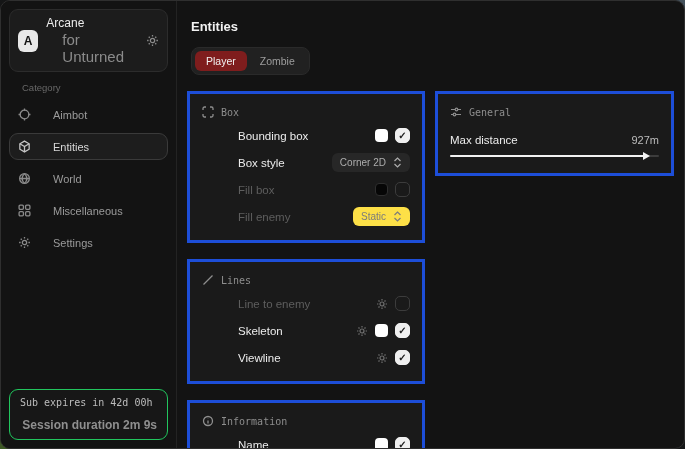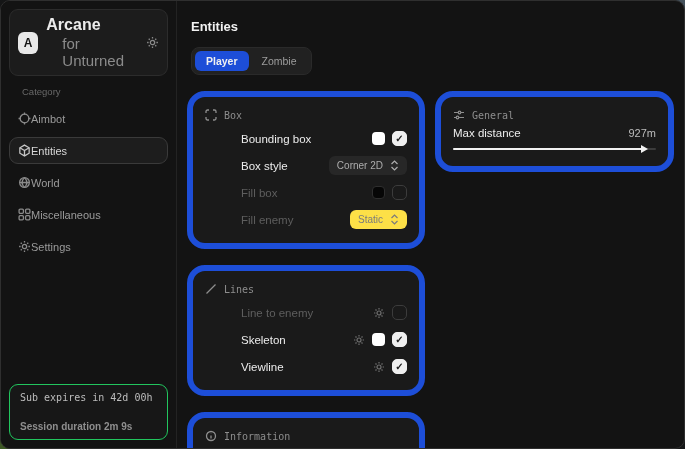--- a/index.html
+++ b/index.html
@@ -23,55 +23,55 @@
     display:flex; align-items:center; gap:8px;
     background:#1c1c1c; border:1px solid #2c2c2c; border-radius:9px;
   }
   .app-logo {
     width:22px; height:22px; border-radius:6px;
     background:#e8e8e8; color:#141414;
     font-weight:bold; font-size:12px;
     display:flex; align-items:center; justify-content:center;
   }
   .app-meta { display:flex; flex-direction:column; gap:1px; }
-  .app-name { font-size:16px; font-weight:700; color:#ececec; }
+  .app-name { font-size:12px; font-weight:400; color:#ececec; }
   .app-sub  { font-size:15px; color:#8b8b8b;margin-left:16px; }
   .app-gear { margin-left:auto; color:#8a8a8a; display:flex; }
   .category-label { margin:10px 21px 8px; font-size:9.5px; color:#686868; }
   .nav { display:flex; flex-direction:column; gap:5px; padding:0 8px; }
   .nav-item {
-    display:flex; align-items:center; gap:0;
+    display:flex; align-items:center; gap:22px;
     padding:6px 8px; border-radius:9px;
     font-size:11px; color:#9b9b9b;
     border:1px solid transparent; cursor:pointer;
   }
   .nav-item .nicon { display:flex; color:#8a8a8a; }
   .nav-item.is-active { border-color:#3a3a3a; background:#1d1d1d; color:#d8d8d8; }
   .nav-item.is-active .nicon { color:#c4c4c4; }
   .sidebar-footer {
     position:absolute; left:8px; right:8px; bottom:8px;
     padding:7px 10px;
     background:#171717; border:1px solid #22c55e; border-radius:9px;
   }
   .sub-expiry { font-family:"DejaVu Sans Mono", monospace; font-size:10px; color:#bdbdbd; white-space:nowrap; }
-  .session-duration { margin-top:18px; font-size:10px; font-weight:600; color:#8f8f8f; white-space:nowrap; }
+  .session-duration { margin-top:10px; font-size:12px; font-weight:600; color:#8f8f8f; white-space:nowrap;text-align:right; }
   
   .main { flex:1; padding:12px 12px 12px 10px; }
   .page-title { font-size:13px; font-weight:700; color:#f2f2f2; margin:6px 0 0 4px; }
   .tabs {
     display:inline-flex; gap:2px; margin:13px 0 0 4px;
     background:#212121; border:1px solid #2a2a2a; border-radius:8px; padding:3px;
   }
   .tab { padding:4px 11px; border-radius:6px; font-size:10.5px; color:#9d9d9d; cursor:pointer; }
-  .tab.is-active { background:#1d4ed8; color:#f1f1f1; font-weight:700; }
+  .tab.is-active { background:#7f1d1d; color:#f1f1f1; font-weight:400; }
   .columns { display:flex; gap:10px; align-items:flex-start; margin-top:16px; }
   .col-left  { width:238px; min-width:238px; display:flex; flex-direction:column; gap:16px; }
   .col-right { width:239px; min-width:239px; display:flex; flex-direction:column; gap:16px; }
   .card {
-    background:#1a1a1a; border:6px solid #1d4ed8; border-radius:18px;
+    background:#1a1a1a; border:3px solid #1d4ed8; border-radius:0;
     padding:10px 12px 12px;
   }
   .card-header {
     display:flex; align-items:center; gap:7px;
     font-family:"DejaVu Sans Mono", monospace;
     font-size:10px; color:#8e8e8e; margin:2px 0 6px;
   }
   .card-header .hicon { display:flex; color:#8e8e8e; }
   .row { display:flex; align-items:center; min-height:23px; margin-top:4px;margin-left:36px; }
   .row-label { font-size:11.5px; font-weight:500; color:#ececec; }
@@ -89,21 +89,21 @@
   .checkbox:not(.is-on) .check { display:none; }
   .row.is-dim .checkbox { border-color:#3c3c3c; }
   .select {
     display:flex; align-items:center; gap:7px;
     background:#272727; border-radius:6px; padding:4px 8px;
     font-size:10px; color:#adadad; cursor:pointer;
   }
   .row.is-dim .select { background:#fde047; color:#7b7b7b; }
   .gear-btn { display:flex; color:#707070; cursor:pointer; }
   
-  .slider-row { display:flex; align-items:flex-start; margin-top:6px; }
+  .slider-row { display:flex; align-items:flex-start; margin-top:16px; }
   .slider-value { margin-left:auto; font-size:11px; color:#bcbcbc; }
   .slider { position:relative; height:10px; margin-top:5px; cursor:pointer; }
   .slider-track { position:absolute; top:4px; left:0; right:0; height:2px; background:#3c3c3c; border-radius:2px; }
   .slider-fill  { position:absolute; top:4px; left:0; height:2px; background:#f2f2f2; border-radius:2px; }
   .slider-thumb {
     position:absolute; right:-6px; top:-3px;
     width:0; height:0;
     border-top:4px solid transparent; border-bottom:4px solid transparent;
     border-left:7px solid #f2f2f2;
   }

